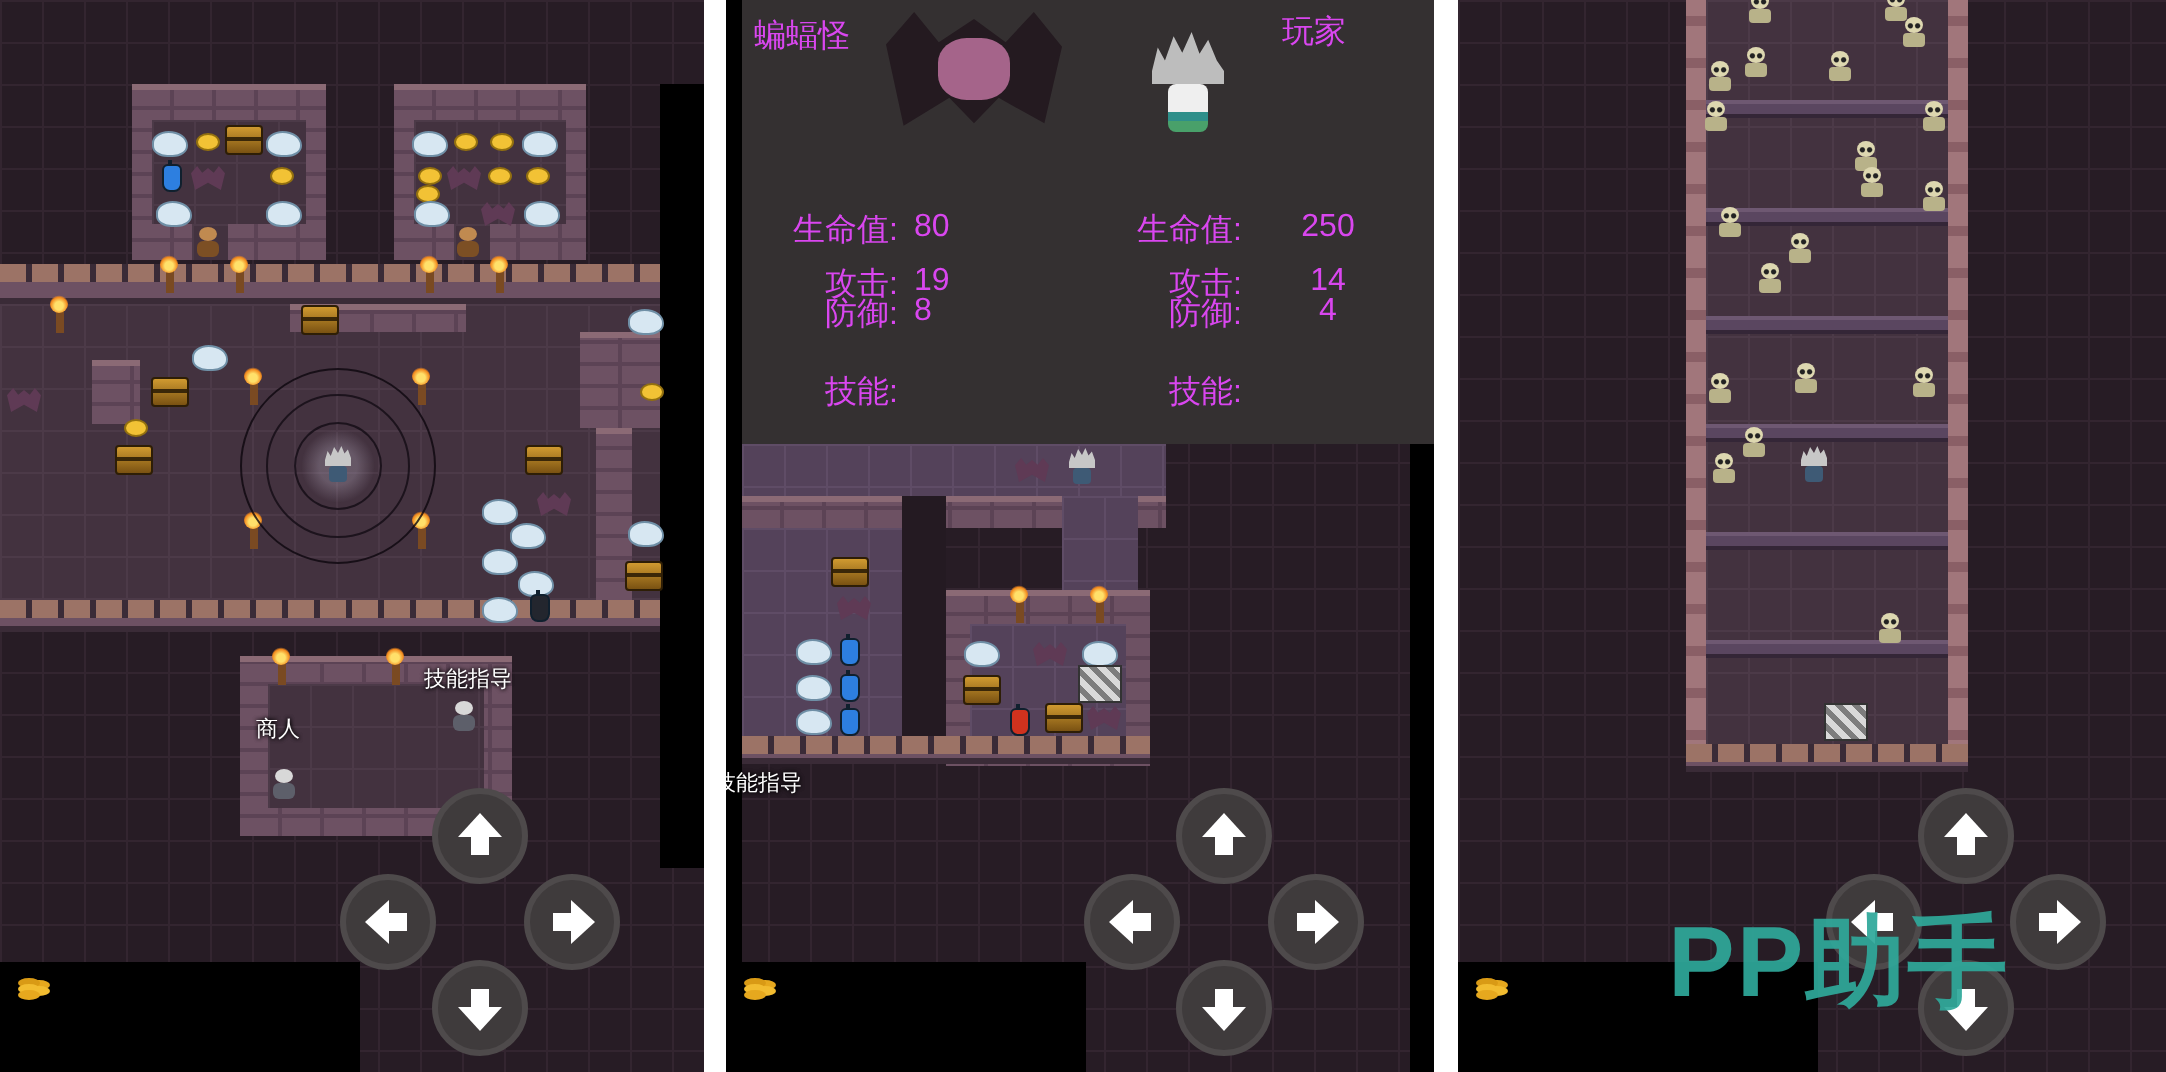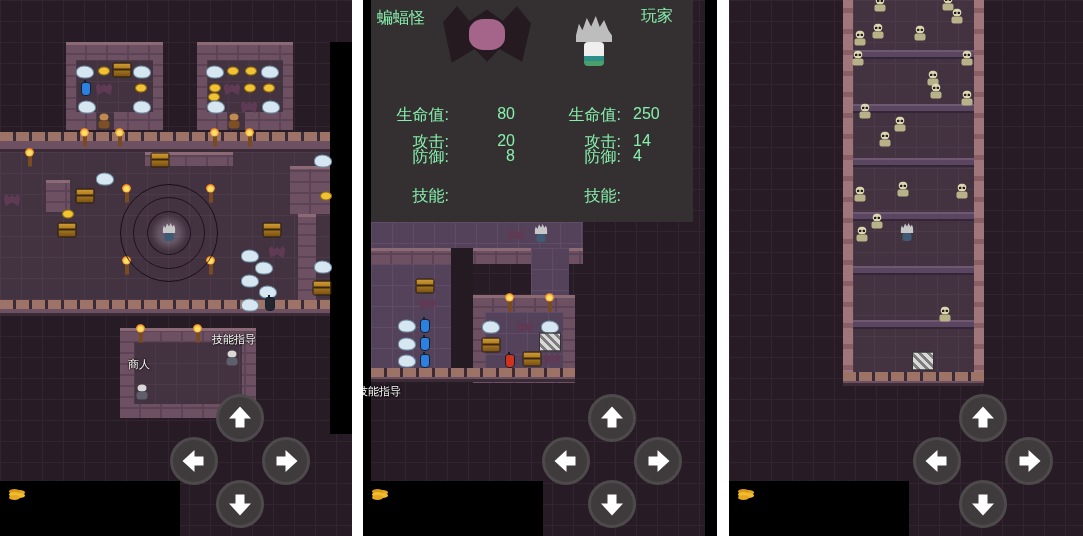--- a/index.html
+++ b/index.html
@@ -57,30 +57,30 @@
     clip-path:polygon(0 70%,10% 25%,22% 50%,35% 5%,50% 35%,63% 0,75% 38%,88% 18%,100% 60%,100% 100%,0 100%);}
   .sp-player:after{content:'';position:absolute;bottom:0;left:3px;width:9px;height:8px;background:#3e5a75;border-radius:2px;}
   .sp-magic-circle{width:96px;height:96px;border:1px solid rgba(12,6,14,.8);border-radius:50%;}
   .sp-magic-circle:before{content:'';position:absolute;inset:12px;border:1px solid rgba(12,6,14,.7);border-radius:50%;}
   .sp-magic-circle:after{content:'';position:absolute;inset:26px;border:1px solid rgba(12,6,14,.7);border-radius:50%;
     background:radial-gradient(circle,rgba(195,185,205,.28) 0 32%,transparent 62%);}
 
   .map-label{position:absolute;color:#fff;font-size:11px;white-space:nowrap;text-shadow:0 0 2px #000,0 0 2px #000;}
 
   
-  .panel{position:absolute;left:8px;top:0;width:322px;height:222px;background:#343031;color:#86efac;z-index:4;}
+  .panel{position:absolute;left:8px;top:0;width:358px;height:222px;background:#343031;color:#d946ef;z-index:4;}
   .pname{position:absolute;font-size:16px;}
   .pname.enemy{left:6px;top:8px;}
   .pname.player{left:270px;top:6px;}
   .prow{position:absolute;left:0;width:100%;height:20px;font-size:16px;}
   .plab,.pval{position:absolute;top:0;margin-top:27px;}
   .plab.l{left:0;width:78px;text-align:right;}
-  .pval.l{left:86px;width:58px;text-align:right;}
+  .pval.l{left:86px;width:58px;text-align:left;}
   .plab.r{left:168px;width:82px;text-align:right;}
-  .pval.r{left:262px;width:62px;text-align:left;}
+  .pval.r{left:262px;width:62px;text-align:center;}
   .sp-bat-big{position:absolute;width:88px;height:58px;background:#241a20;
     clip-path:polygon(0 28%,16% 0,30% 26%,50% 6%,68% 26%,84% 0,100% 30%,90% 96%,64% 74%,50% 96%,36% 74%,10% 98%);}
   .sp-bat-big:after{content:'';position:absolute;left:26px;top:13px;width:36px;height:31px;background:#a5648a;border-radius:40%;}
   .sp-hero-big{position:absolute;width:42px;height:56px;}
   .sp-hero-big:before{content:'';position:absolute;left:3px;top:0;width:36px;height:26px;background:#bdbdbd;
     clip-path:polygon(0 75%,8% 30%,18% 55%,30% 8%,42% 40%,55% 0,66% 42%,78% 15%,90% 55%,100% 75%,100% 100%,0 100%);}
   .sp-hero-big:after{content:'';position:absolute;left:11px;top:26px;width:20px;height:24px;border-radius:4px;
     background:linear-gradient(#efefef 0 58%,#2e8f8a 58% 78%,#49a06a 78%);}
 
   
@@ -256,21 +256,21 @@
       <div class="sp-bat-big" style="left:72px;top:6px"></div>
       <div class="sp-hero-big" style="left:202px;top:16px"></div>
       <div class="prow" style="top:78px">
         <span class="plab l">生命值:</span>
         <span class="pval l">80</span>
         <span class="plab r">生命值:</span>
         <span class="pval r">250</span>
       </div>
       <div class="prow" style="top:105px">
         <span class="plab l">攻击:</span>
-        <span class="pval l">20</span>
+        <span class="pval l">19</span>
         <span class="plab r">攻击:</span>
         <span class="pval r">14</span>
       </div>
       <div class="prow" style="top:120px">
         <span class="plab l">防御:</span>
         <span class="pval l">8</span>
         <span class="plab r">防御:</span>
         <span class="pval r">4</span>
       </div>
       <div class="prow" style="top:159px">
@@ -366,13 +366,14 @@
       
       
       
       
       
       
     </div>
     <span class="coin-ic"></span>
   </section>
 
+  <div class="watermark">PP助手</div>
 </div>
 
 </body></html>

